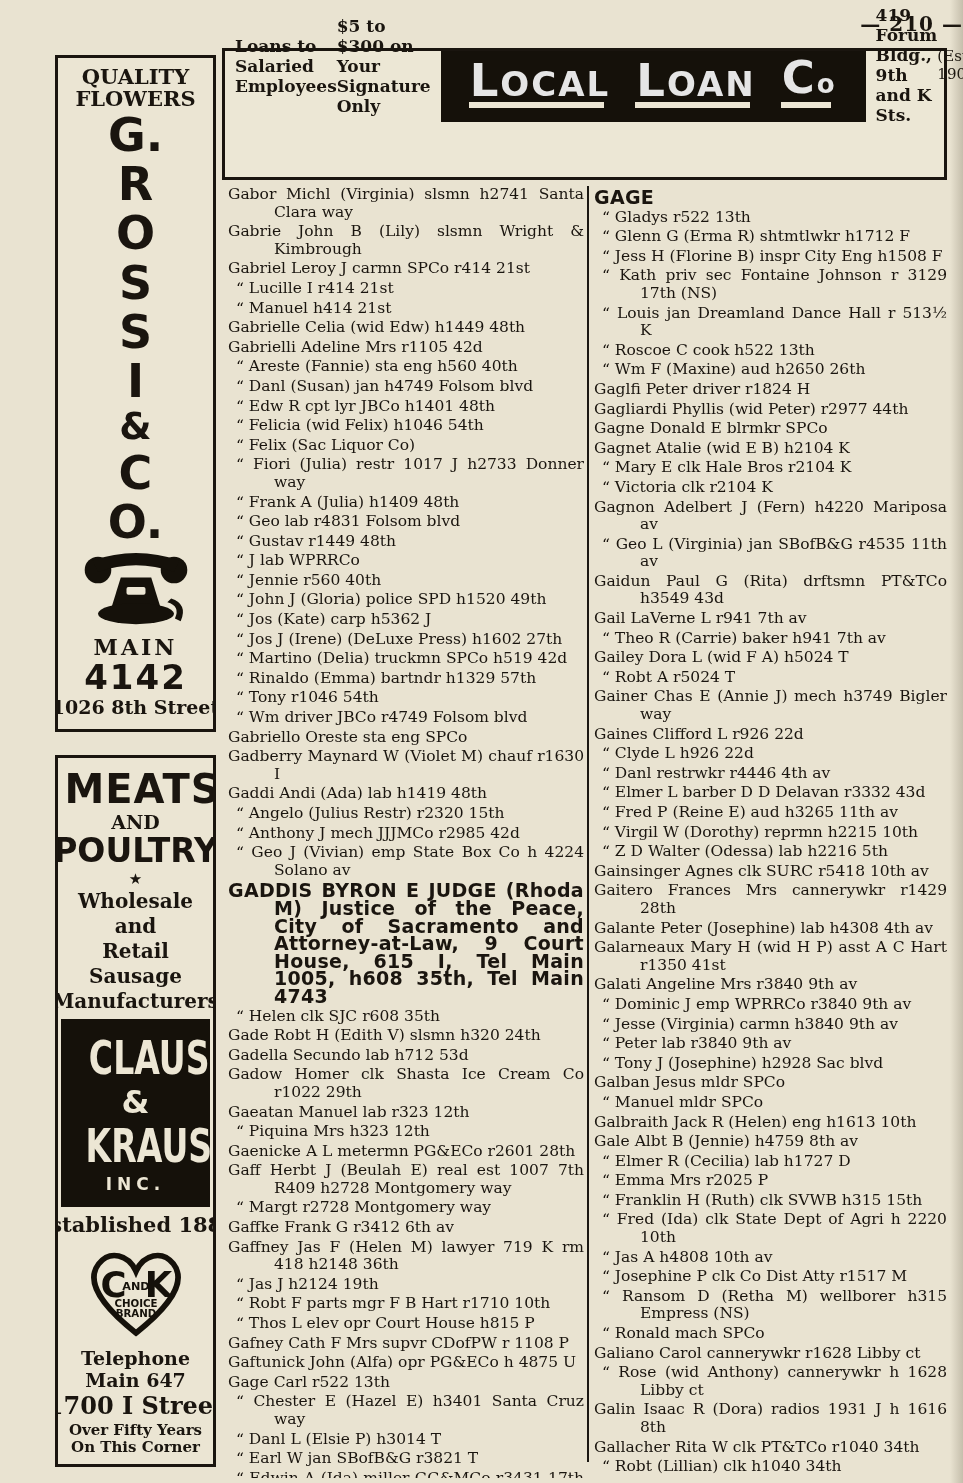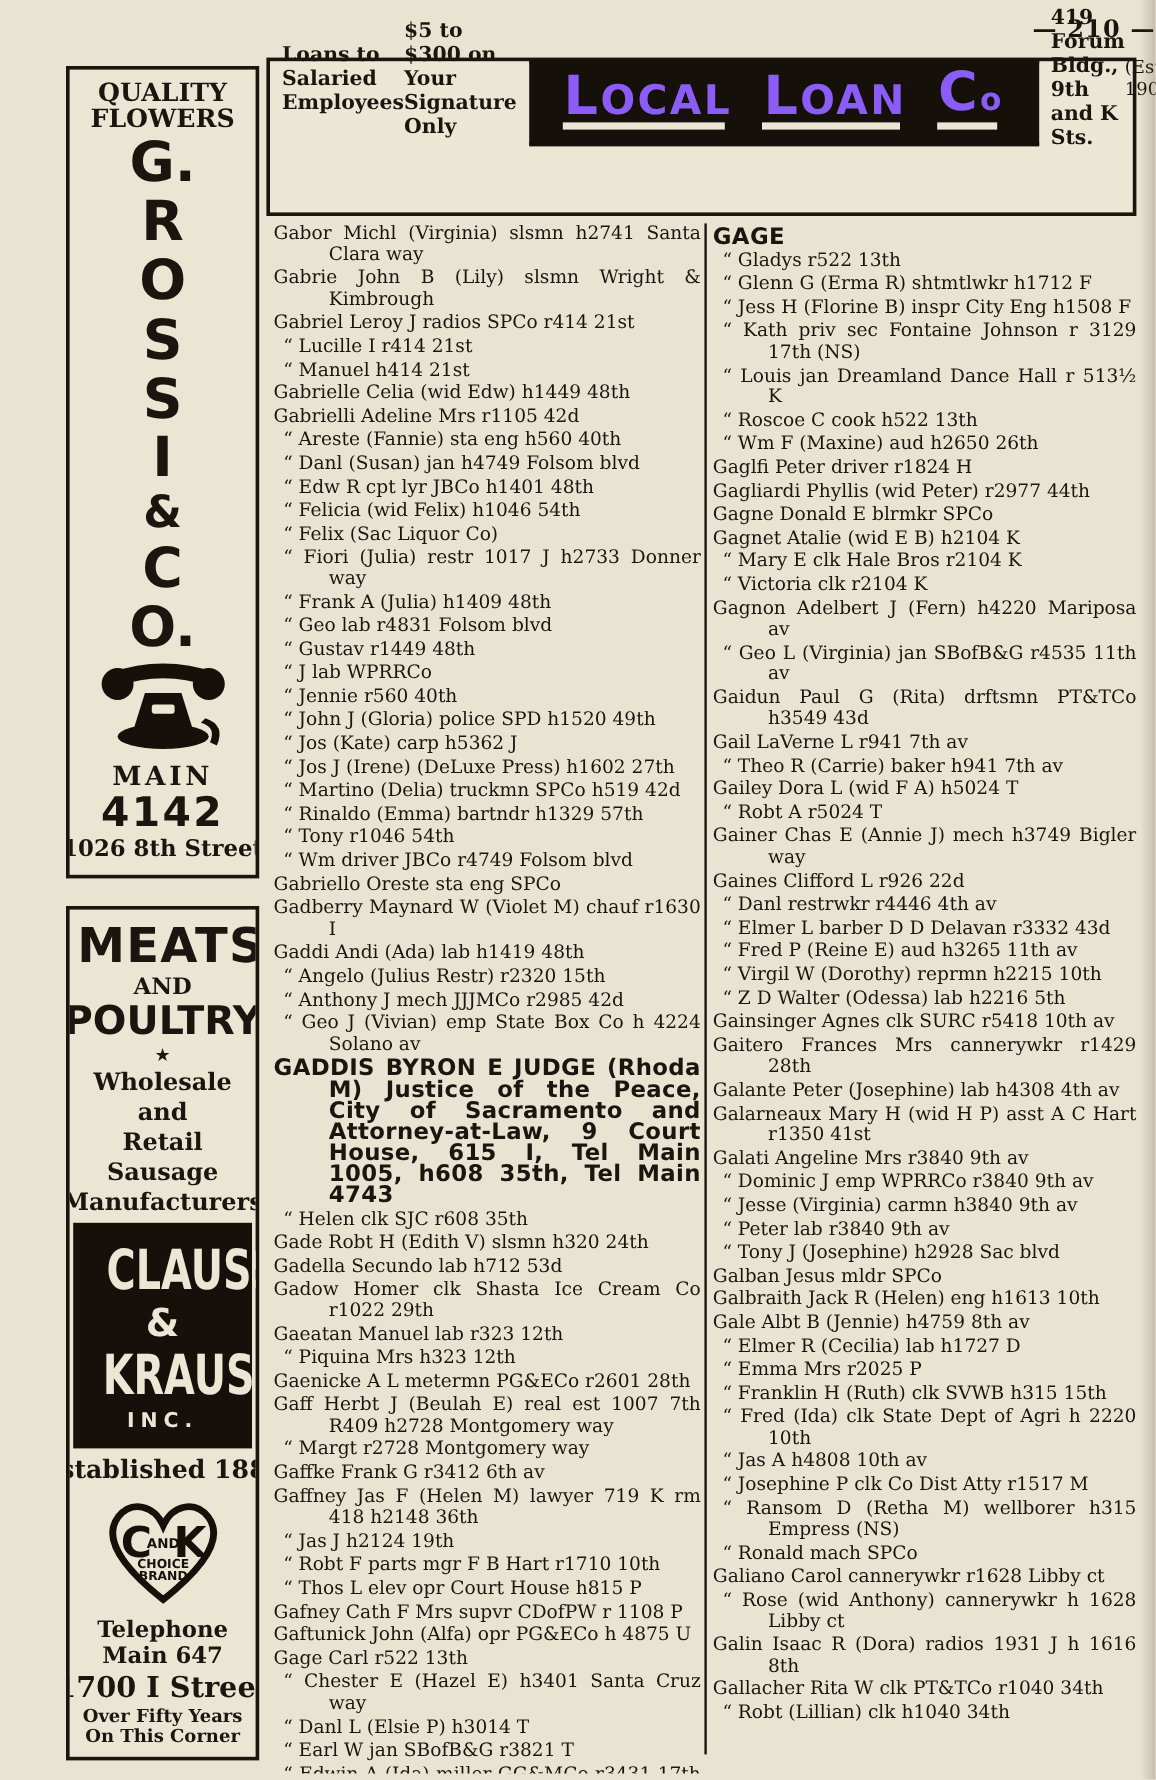--- a/index.html
+++ b/index.html
@@ -37,21 +37,21 @@
   .cl-street{font:bold 24px/28px "DejaVu Serif",serif;white-space:nowrap;}
   .cl-slogan{font:bold 15px/17px "DejaVu Serif",serif;text-align:center;}
 
   
   .banner{position:absolute;left:222px;top:48px;width:725px;height:132px;border:3px solid #1a150f;
     background:#ece7d5;box-sizing:border-box;display:flex;flex-direction:row;}
   .banner-row1{height:30px;display:flex;justify-content:space-between;align-items:center;padding:0 10px;
     font:bold 17px/20px "DejaVu Serif",serif;}
   .banner-mid{height:66px;border-top:2px solid #1a150f;border-bottom:2px solid #1a150f;
     display:flex;justify-content:center;align-items:center;}
-  .loan-logo{position:relative;z-index:2;background:#15110a;color:#8b5cf6;padding:10px 26px 13px;
+  .loan-logo{position:relative;z-index:2;background:#15110a;color:#e5e5e5;padding:10px 26px 13px;
     margin:-11px 0;display:flex;align-items:flex-end;gap:20px;}
   .lw{position:relative;display:inline-block;font:bold 34px/34px "DejaVu Sans",sans-serif;
     letter-spacing:2px;padding:0 3px 8px;}
   .lw .init{font-size:45px;line-height:34px;}
   .lw .sm{font-size:26px;}
   .lw::after{content:"";position:absolute;left:2px;right:9px;bottom:1px;height:6px;background:#ece6d4;}
   .banner-row2{height:28px;display:flex;align-items:center;padding:0 10px;}
   .banner-row2 .bl{flex:1;font:bold 17px/20px "DejaVu Serif",serif;text-align:left;}
   .banner-row2 .bc{font:15px/18px "DejaVu Serif",serif;}
   .banner-row2 .br{flex:1;font:bold 17px/20px "DejaVu Serif",serif;text-align:right;}
@@ -162,21 +162,21 @@
       <span class="bl">419 Forum Bldg., 9th and K Sts.</span>
       <span class="bc">(Est. 1908)</span>
       <span class="br">Phone Main 3878</span>
     </div>
   </div>
 
   <div class="columns">
     <div class="dir-col col-1">
         <p class="e">Gabor Michl (Virginia) slsmn h2741 Santa Clara way</p>
         <p class="e">Gabrie John B (Lily) slsmn Wright &amp; Kimbrough</p>
-        <p class="e">Gabriel Leroy J radios SPCo r414 21st</p>
+        <p class="e">Gabriel Leroy J carmn SPCo r414 21st</p>
         <p class="e d">“ Lucille I r414 21st</p>
         <p class="e d">“ Manuel h414 21st</p>
         <p class="e">Gabrielle Celia (wid Edw) h1449 48th</p>
         <p class="e">Gabrielli Adeline Mrs r1105 42d</p>
         <p class="e d">“ Areste (Fannie) sta eng h560 40th</p>
         <p class="e d">“ Danl (Susan) jan h4749 Folsom blvd</p>
         <p class="e d">“ Edw R cpt lyr JBCo h1401 48th</p>
         <p class="e d">“ Felicia (wid Felix) h1046 54th</p>
         <p class="e d">“ Felix (Sac Liquor Co)</p>
         <p class="e d">“ Fiori (Julia) restr 1017 J h2733 Donner way</p>
@@ -240,35 +240,37 @@
         <p class="e d">“ Victoria clk r2104 K</p>
         <p class="e">Gagnon Adelbert J (Fern) h4220 Mariposa av</p>
         <p class="e d">“ Geo L (Virginia) jan SBofB&amp;G r4535 11th av</p>
         <p class="e">Gaidun Paul G (Rita) drftsmn PT&amp;TCo h3549 43d</p>
         <p class="e">Gail LaVerne L r941 7th av</p>
         <p class="e d">“ Theo R (Carrie) baker h941 7th av</p>
         <p class="e">Gailey Dora L (wid F A) h5024 T</p>
         <p class="e d">“ Robt A r5024 T</p>
         <p class="e">Gainer Chas E (Annie J) mech h3749 Bigler way</p>
         <p class="e">Gaines Clifford L r926 22d</p>
+        <p class="e d">“ Clyde L h926 22d</p>
         <p class="e d">“ Danl restrwkr r4446 4th av</p>
         <p class="e d">“ Elmer L barber D D Delavan r3332 43d</p>
         <p class="e d">“ Fred P (Reine E) aud h3265 11th av</p>
         <p class="e d">“ Virgil W (Dorothy) reprmn h2215 10th</p>
         <p class="e d">“ Z D Walter (Odessa) lab h2216 5th</p>
         <p class="e">Gainsinger Agnes clk SURC r5418 10th av</p>
         <p class="e">Gaitero Frances Mrs cannerywkr r1429 28th</p>
         <p class="e">Galante Peter (Josephine) lab h4308 4th av</p>
         <p class="e">Galarneaux Mary H (wid H P) asst A C Hart r1350 41st</p>
         <p class="e">Galati Angeline Mrs r3840 9th av</p>
         <p class="e d">“ Dominic J emp WPRRCo r3840 9th av</p>
         <p class="e d">“ Jesse (Virginia) carmn h3840 9th av</p>
         <p class="e d">“ Peter lab r3840 9th av</p>
         <p class="e d">“ Tony J (Josephine) h2928 Sac blvd</p>
         <p class="e">Galban Jesus mldr SPCo</p>
+        <p class="e d">“ Manuel mldr SPCo</p>
         <p class="e">Galbraith Jack R (Helen) eng h1613 10th</p>
         <p class="e">Gale Albt B (Jennie) h4759 8th av</p>
         <p class="e d">“ Elmer R (Cecilia) lab h1727 D</p>
         <p class="e d">“ Emma Mrs r2025 P</p>
         <p class="e d">“ Franklin H (Ruth) clk SVWB h315 15th</p>
         <p class="e d">“ Fred (Ida) clk State Dept of Agri h 2220 10th</p>
         <p class="e d">“ Jas A h4808 10th av</p>
         <p class="e d">“ Josephine P clk Co Dist Atty r1517 M</p>
         <p class="e d">“ Ransom D (Retha M) wellborer h315 Empress (NS)</p>
         <p class="e d">“ Ronald mach SPCo</p>

